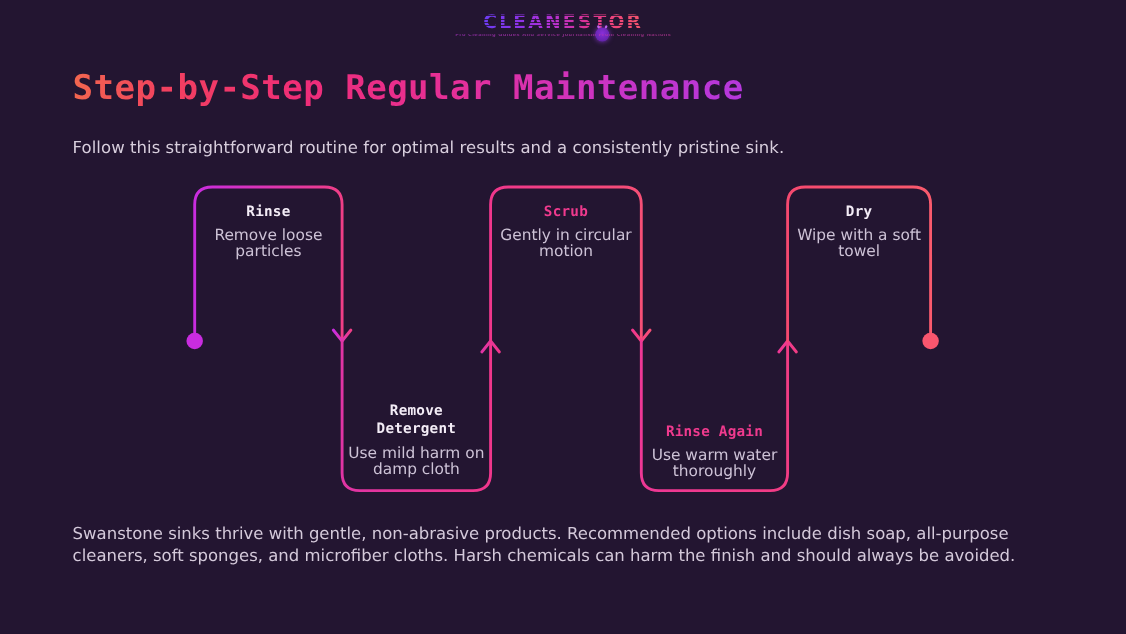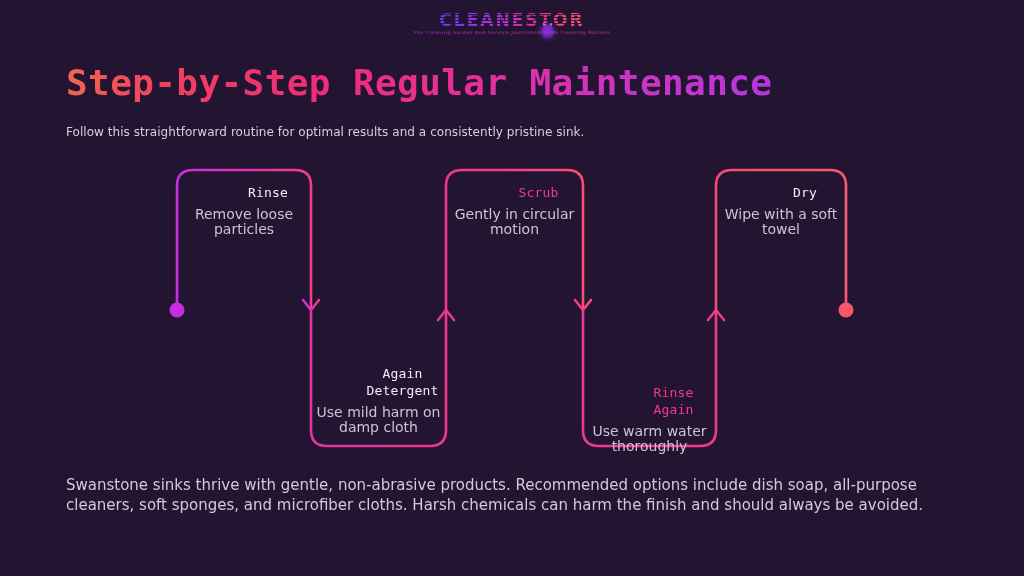--- a/index.html
+++ b/index.html
@@ -87,35 +87,35 @@
     opacity: 0.62;
   }
 
   
   .headline {
     position: absolute;
     top: 62px;
     left: 66px;
     font-family: "DejaVu Sans Mono", monospace;
     font-weight: 700;
-    font-size: 36px;
+    font-size: 31px;
     letter-spacing: 0.4px;
     white-space: nowrap;
     background-image: linear-gradient(90deg, #f2664f 0%, #f2405f 14%, #ef2d77 34%, #e62f97 56%, #cc33c2 78%, #b438dd 100%);
     -webkit-background-clip: text;
     background-clip: text;
     color: transparent;
     -webkit-text-fill-color: transparent;
   }
 
   .subtitle {
     position: absolute;
     top: 125px;
     left: 66px;
-    font-size: 12px;
+    font-size: 15px;
     color: #d8cedd;
     letter-spacing: 0.05px;
     white-space: nowrap;
   }
 
   
   .flow {
     position: absolute;
     top: 160px;
     left: 0;
@@ -125,26 +125,25 @@
   .flow svg { display: block; }
 
   .flow-labels { position: absolute; top: 0; left: 0; width: 1024px; height: 305px; }
 
   .step {
     position: absolute;
     text-align: center;
   }
   .step-title {
     font-family: "DejaVu Sans Mono", monospace;
-    font-weight: 400;
+    font-weight: 700;
     font-size: 13px;
     letter-spacing: 0.2px;
     line-height: 17px;
     margin-bottom: 6px;
-    padding-left: 48px;
   }
   .step-title.light { color: #f3ecf6; }
   .step-title.accent { color: #f03a8e; }
   .step-desc {
     font-size: 14px;
     line-height: 14.5px;
     color: #cdc2d6;
   }
 
   
@@ -227,21 +226,21 @@
 
   <div class="flow-labels">
 
     <div class="step" style="left:179px; top:24px; width:130px;">
       <div class="step-title light">Rinse</div>
       <div class="step-desc">Remove loose particles</div>
     </div>
 
     <div class="step" style="left:313px; top:205px; width:131px;">
       <div class="step-title light">
-        <div>Again</div>
+        <div>Remove</div>
         <div>Detergent</div>
       </div>
       <div class="step-desc">Use mild harm on damp cloth</div>
     </div>
 
     <div class="step" style="left:448px; top:24px; width:133px;">
       <div class="step-title accent">Scrub</div>
       <div class="step-desc">Gently in circular motion</div>
     </div>
 

